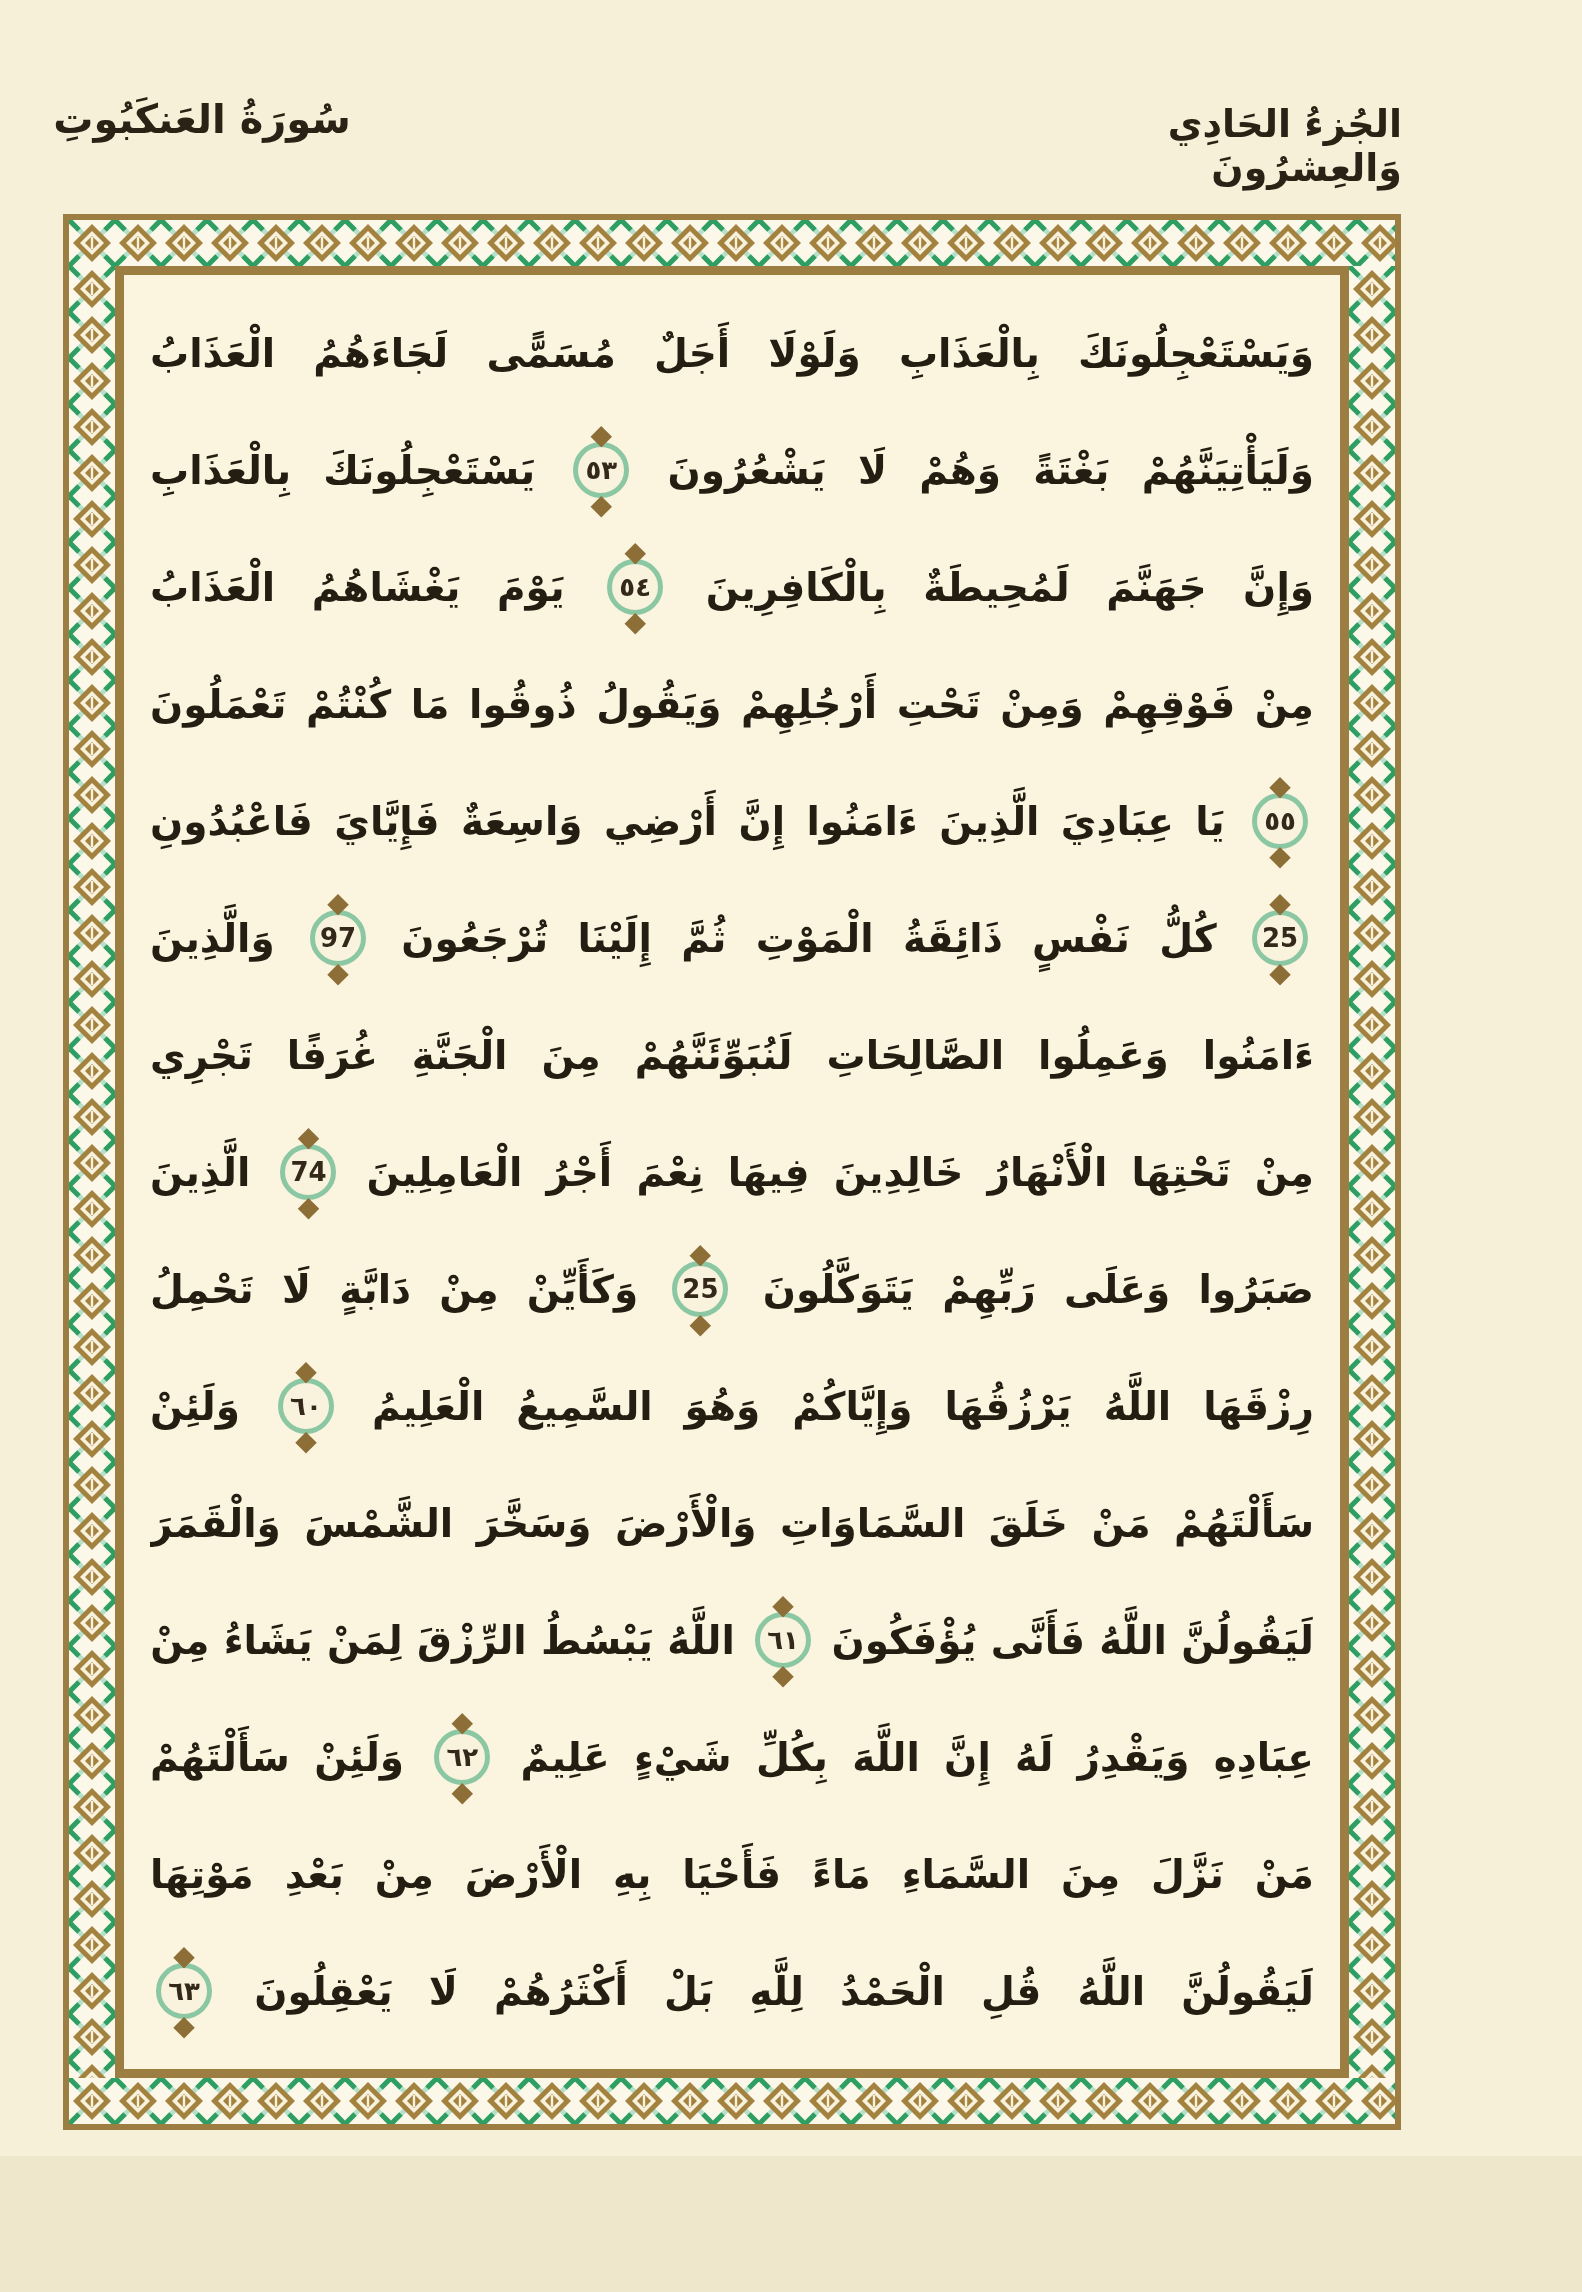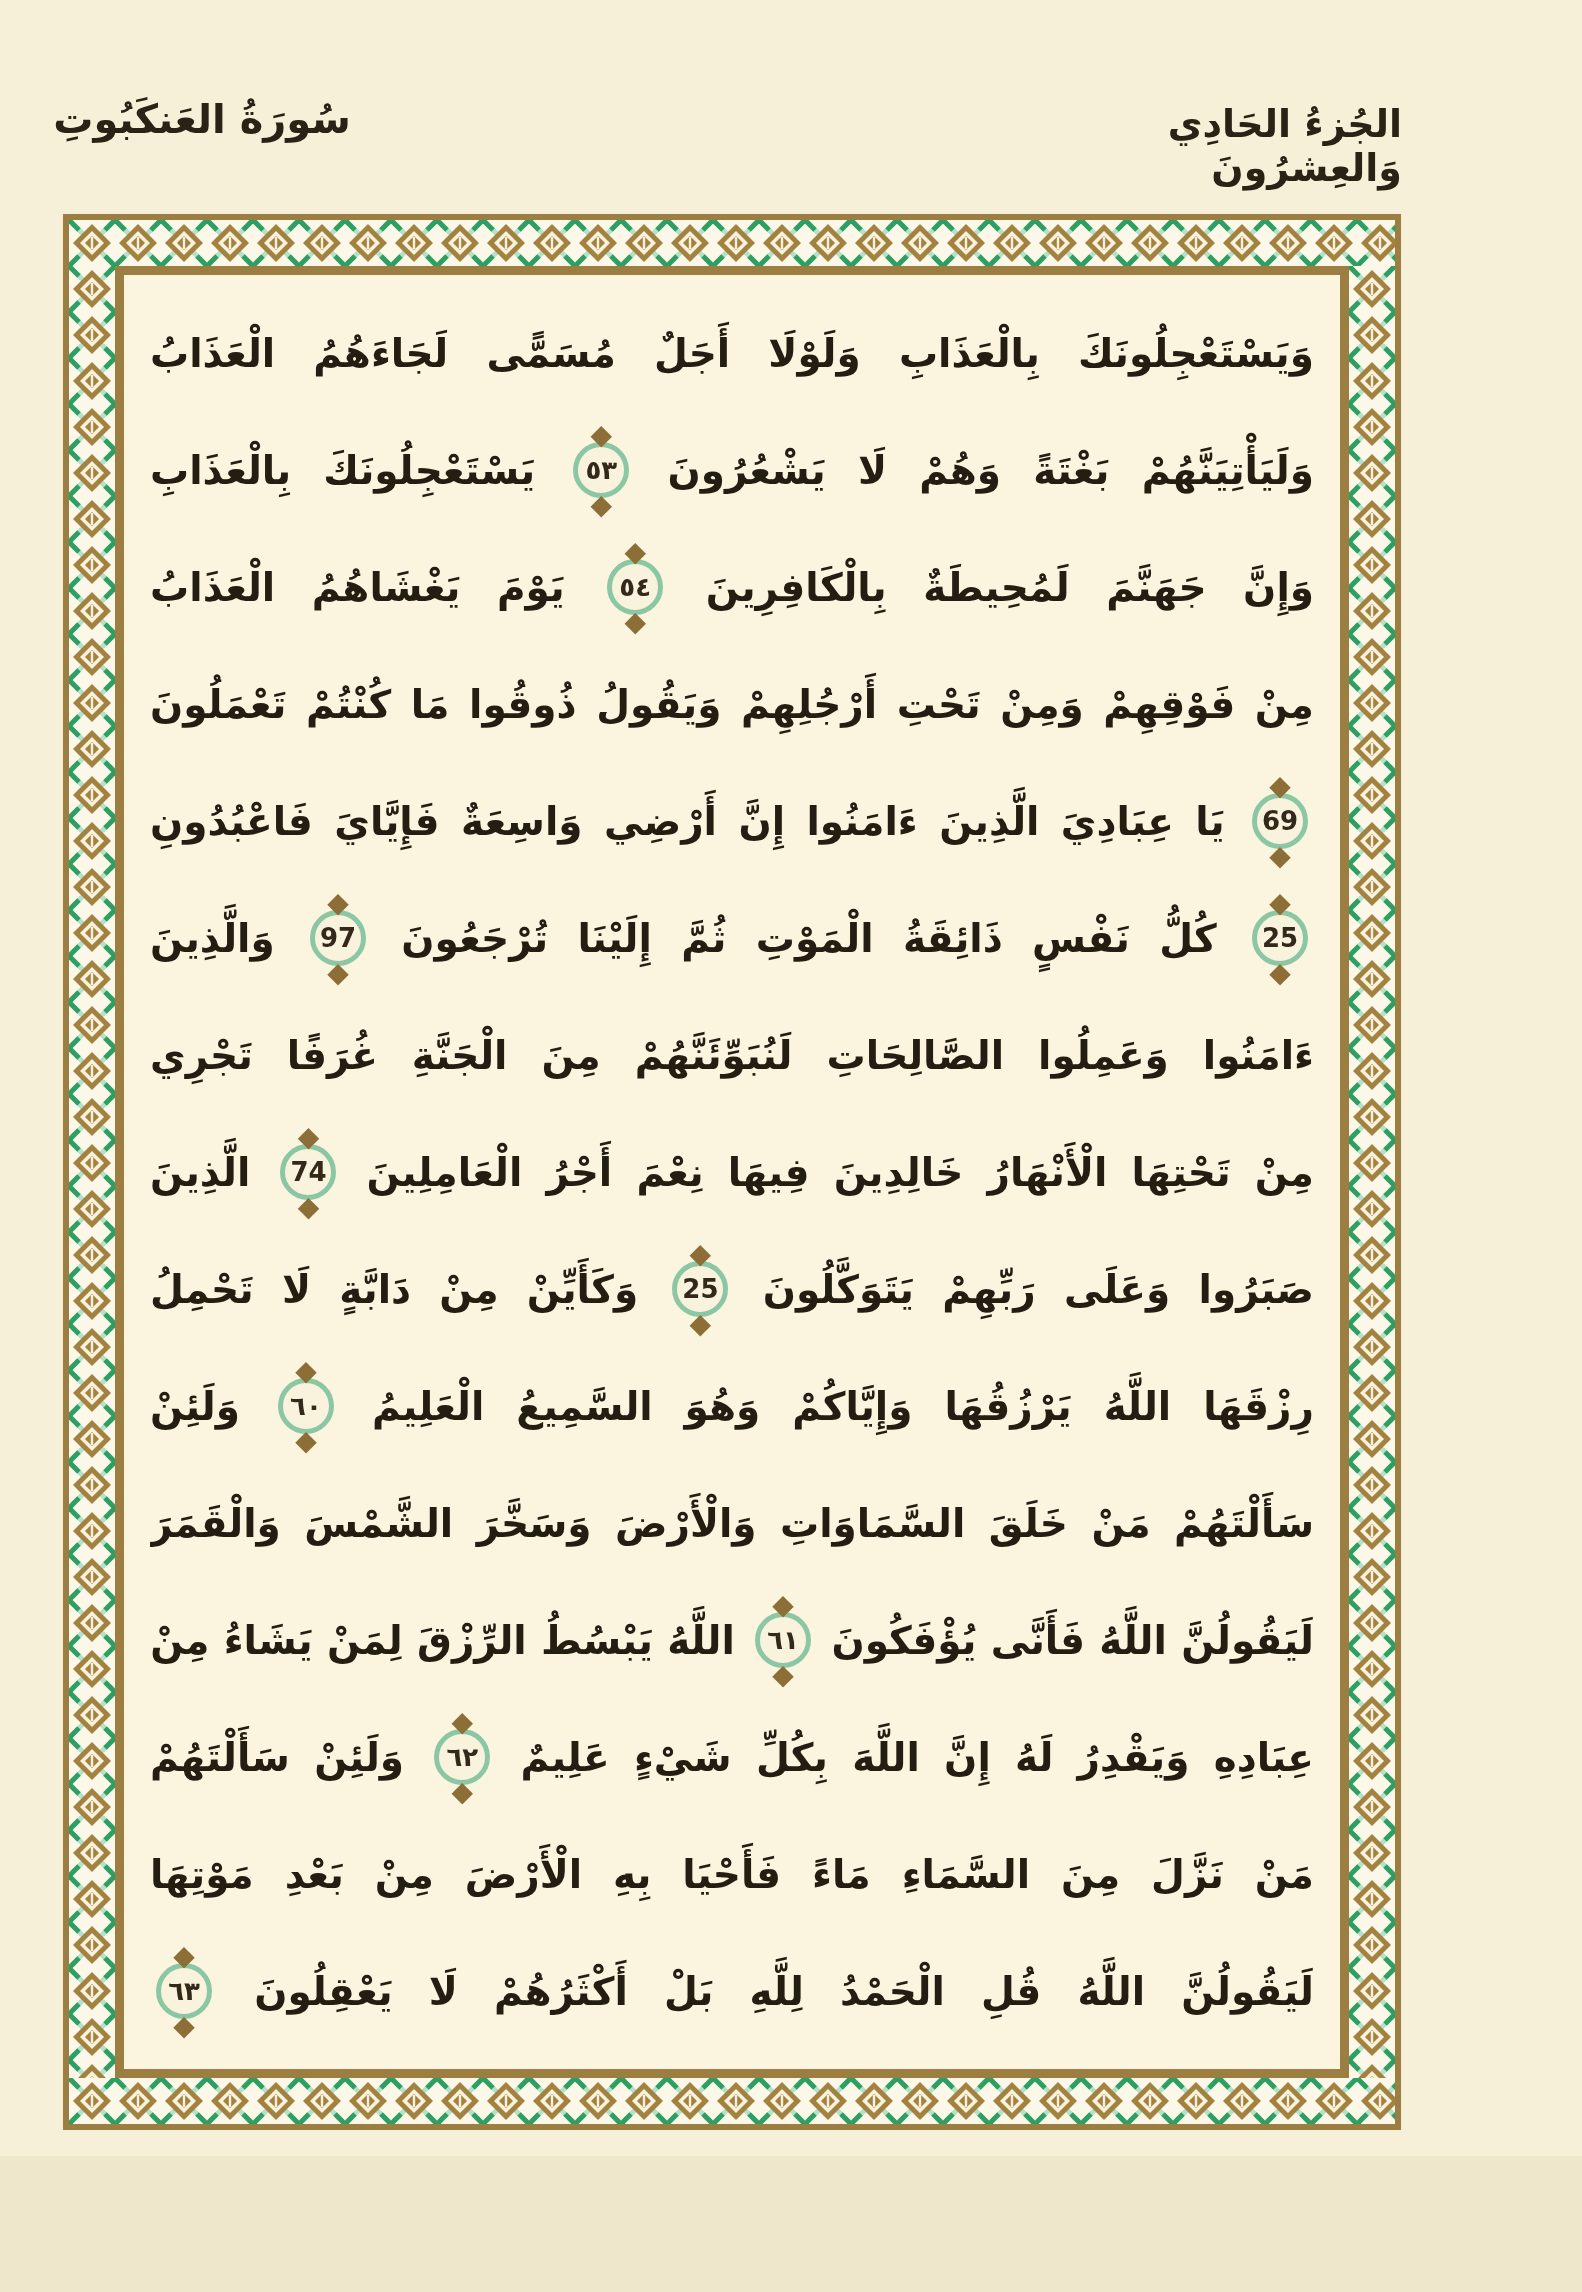--- a/index.html
+++ b/index.html
@@ -250,21 +250,21 @@
           <span class="w">وَمِنْ</span>
           <span class="w">تَحْتِ</span>
           <span class="w">أَرْجُلِهِمْ</span>
           <span class="w">وَيَقُولُ</span>
           <span class="w">ذُوقُوا</span>
           <span class="w">مَا</span>
           <span class="w">كُنْتُمْ</span>
           <span class="w">تَعْمَلُونَ</span>
         </div>
         <div class="line">
-          <span class="ayah">69</span>
+          <span class="ayah">٥٥</span>
           <span class="w">يَا</span>
           <span class="w">عِبَادِيَ</span>
           <span class="w">الَّذِينَ</span>
           <span class="w">ءَامَنُوا</span>
           <span class="w">إِنَّ</span>
           <span class="w">أَرْضِي</span>
           <span class="w">وَاسِعَةٌ</span>
           <span class="w">فَإِيَّايَ</span>
           <span class="w">فَاعْبُدُونِ</span>
         </div>

